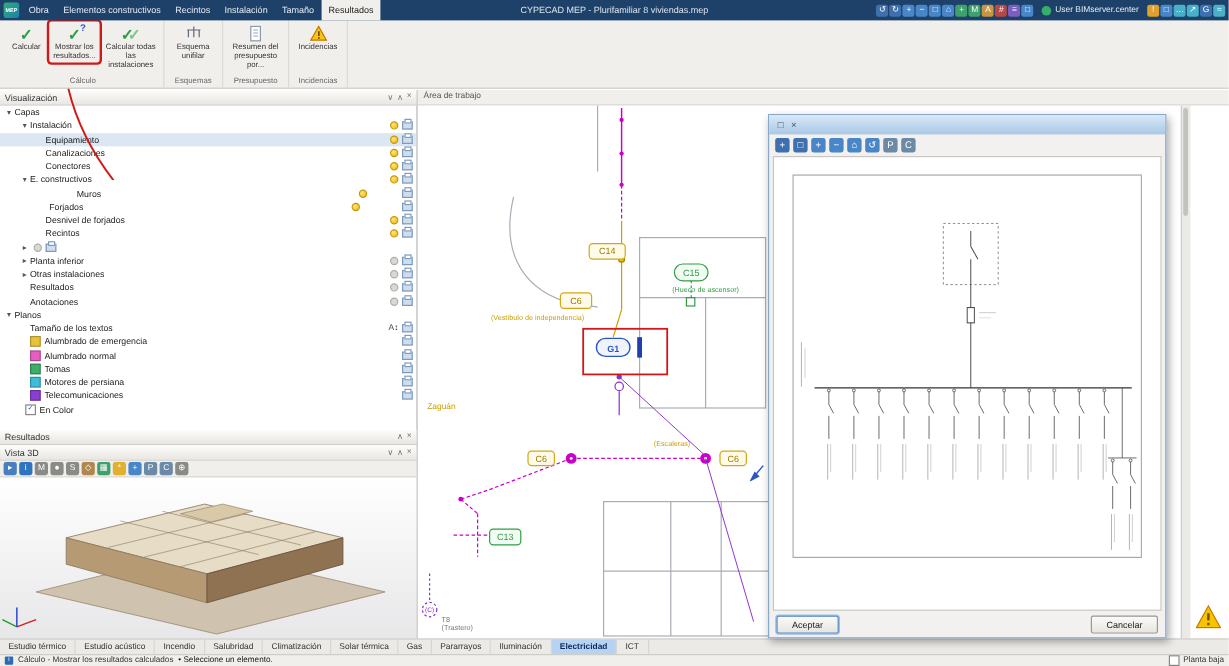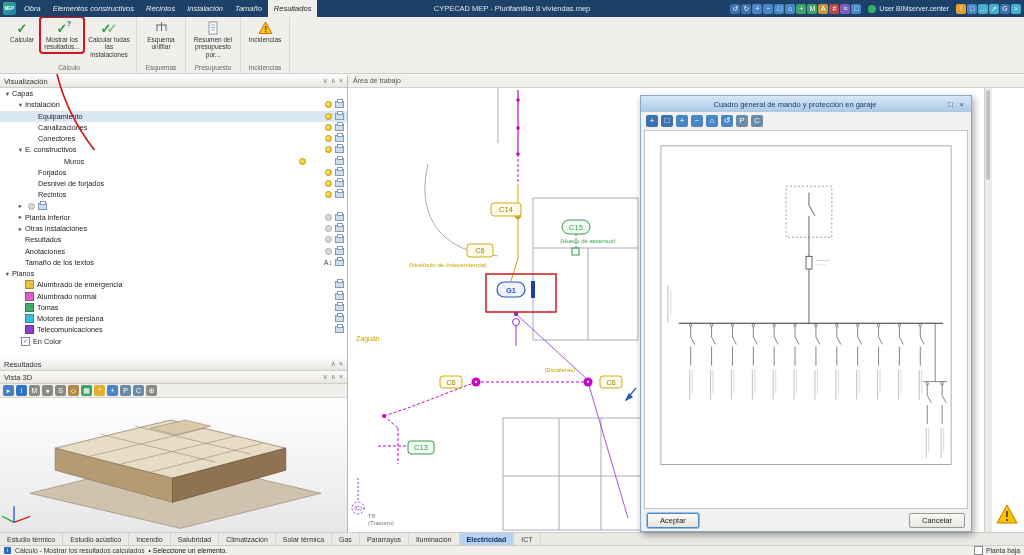--- a/index.html
+++ b/index.html
@@ -4,21 +4,21 @@
 <style>
   html,body{margin:0;padding:0;}
   body{width:1024px;height:555px;position:relative;overflow:hidden;background:#fff;
        font-family:"Liberation Sans",sans-serif;font-size:7.5px;color:#222;}
   
   .titlebar{position:absolute;top:0;left:0;right:0;height:17px;background:var(--titlebar-navy,#1d4168);
             display:flex;align-items:center;color:#fff;gap:2px;padding:0 3px;box-sizing:border-box;z-index:10;}
   .logo{width:13px;height:13px;flex:none;background:linear-gradient(135deg,#2fae7e,#1d7fae);border-radius:2px;
         font-size:4.5px;font-weight:bold;display:flex;align-items:center;justify-content:center;color:#fff;}
   .menus{display:flex;height:100%;align-items:stretch;}
-  .menu-item{padding:0 6px;display:flex;align-items:center;font-size:7.5px;color:#e4ecf6;white-space:nowrap;font-style:italic;}
+  .menu-item{padding:0 6px;display:flex;align-items:center;font-size:7.5px;color:#e4ecf6;white-space:nowrap;}
   .menu-item.active{background:#f0efec;color:#222;}
   .tb-title{position:absolute;left:512px;transform:translateX(-50%);font-size:7.5px;color:#dce6f2;white-space:nowrap;}
   .tb-right{margin-left:auto;display:flex;align-items:center;gap:2px;}
   .tb-ic{width:10px;height:10px;border-radius:2px;color:#fff;font-size:7px;line-height:10px;text-align:center;
          display:inline-block;flex:none;overflow:hidden;}
   .tb-user{display:flex;align-items:center;gap:3px;margin:0 5px;font-size:7px;color:#e4ecf6;white-space:nowrap;}
   .user-dot{width:8px;height:8px;border-radius:50%;background:#35b06a;flex:none;}
   
   .ribbon{position:absolute;top:17px;left:0;right:0;height:57px;background:#f1efec;border-bottom:1px solid #cfcdc9;
           display:flex;align-items:stretch;padding-left:2px;box-sizing:border-box;z-index:9;}
@@ -391,41 +391,41 @@
 
       <div class="tree-row" style="padding-left: 29px; gap: 26px;">
         <span class="expander"></span>
 
         <span class="tlabel">Muros</span>
 
         <span class="bulb on"></span>
         <span class="printer"></span>
       </div>
 
+      <div class="tree-row" style=" gap: 32px;">
+        <span class="expander"></span>
+
+        <span class="tlabel">Forjados</span>
+
+        <span class="bulb on"></span>
+        <span class="printer"></span>
+      </div>
+
       <div class="tree-row" style="padding-left: 29px;">
         <span class="expander"></span>
 
-        <span class="tlabel">Forjados</span>
+        <span class="tlabel">Desnivel de forjados</span>
 
         <span class="bulb on"></span>
         <span class="printer"></span>
       </div>
 
       <div class="tree-row" style="padding-left: 29px;">
         <span class="expander"></span>
 
-        <span class="tlabel">Desnivel de forjados</span>
-
-        <span class="bulb on"></span>
-        <span class="printer"></span>
-      </div>
-
-      <div class="tree-row" style="padding-left: 29px;">
-        <span class="expander"></span>
-
         <span class="tlabel">Recintos</span>
 
         <span class="bulb on"></span>
         <span class="printer"></span>
       </div>
 
 
       <div class="tree-row" style="padding-left: 16px;">
         <span class="expander">▸</span>
 
@@ -461,36 +461,36 @@
         <span class="printer"></span>
       </div>
 
       <div class="tree-row" style="padding-left: 16px;">
         <span class="expander"></span>
 
         <span class="tlabel">Anotaciones</span>
 
         <span class="bulb off"></span>
         <span class="printer"></span>
+      </div>
+
+      <div class="tree-row" style="padding-left: 3px;">
+        <span class="expander">▾</span>
+
+        <span class="tlabel">Planos</span>
+
       </div>
 
       <div class="tree-row" style="padding-left: 16px;">
         <span class="expander"></span>
 
         <span class="tlabel">Tamaño de los textos</span>
         <span class="texticon">A↕</span>
 
         <span class="printer"></span>
-      </div>
-
-      <div class="tree-row" style="padding-left: 3px;">
-        <span class="expander">▾</span>
-
-        <span class="tlabel">Planos</span>
-
       </div>
 
       <div class="tree-row" style="padding-left: 16px;">
         <span class="expander"></span>
         <span class="coloricon" style="background: rgb(232, 194, 60);"></span>
 
         <span class="tlabel">Alumbrado de emergencia</span>
 
         <span class="printer"></span>
       </div>
@@ -587,21 +587,20 @@
         <line x1="14" y1="124" x2="30" y2="118" stroke="#d02020"></line>
         <line x1="14" y1="124" x2="2" y2="118" stroke="#20a020"></line>
         <line x1="14" y1="124" x2="14" y2="108" stroke="#2040d0"></line>
       </g>
     </svg>
   </div>
 </div>
 
 <div class="dialog">
   <div class="dlg-title">
-    <span class="t">Cuadro general de mando y protección en garaje</span>
     <span class="dlg-wbtn">□</span>
     <span class="dlg-wbtn">×</span>
   </div>
   <div class="dlg-toolbar">
 
   <span class="dlg-ic" style="background: rgb(62, 111, 174);">+</span>
       <span class="dlg-ic" style="background: rgb(62, 111, 174);">□</span>
       <span class="dlg-ic" style="background: rgb(72, 134, 200);">+</span>
       <span class="dlg-ic" style="background: rgb(72, 134, 200);">−</span>
       <span class="dlg-ic" style="background: rgb(72, 134, 200);">⌂</span>

